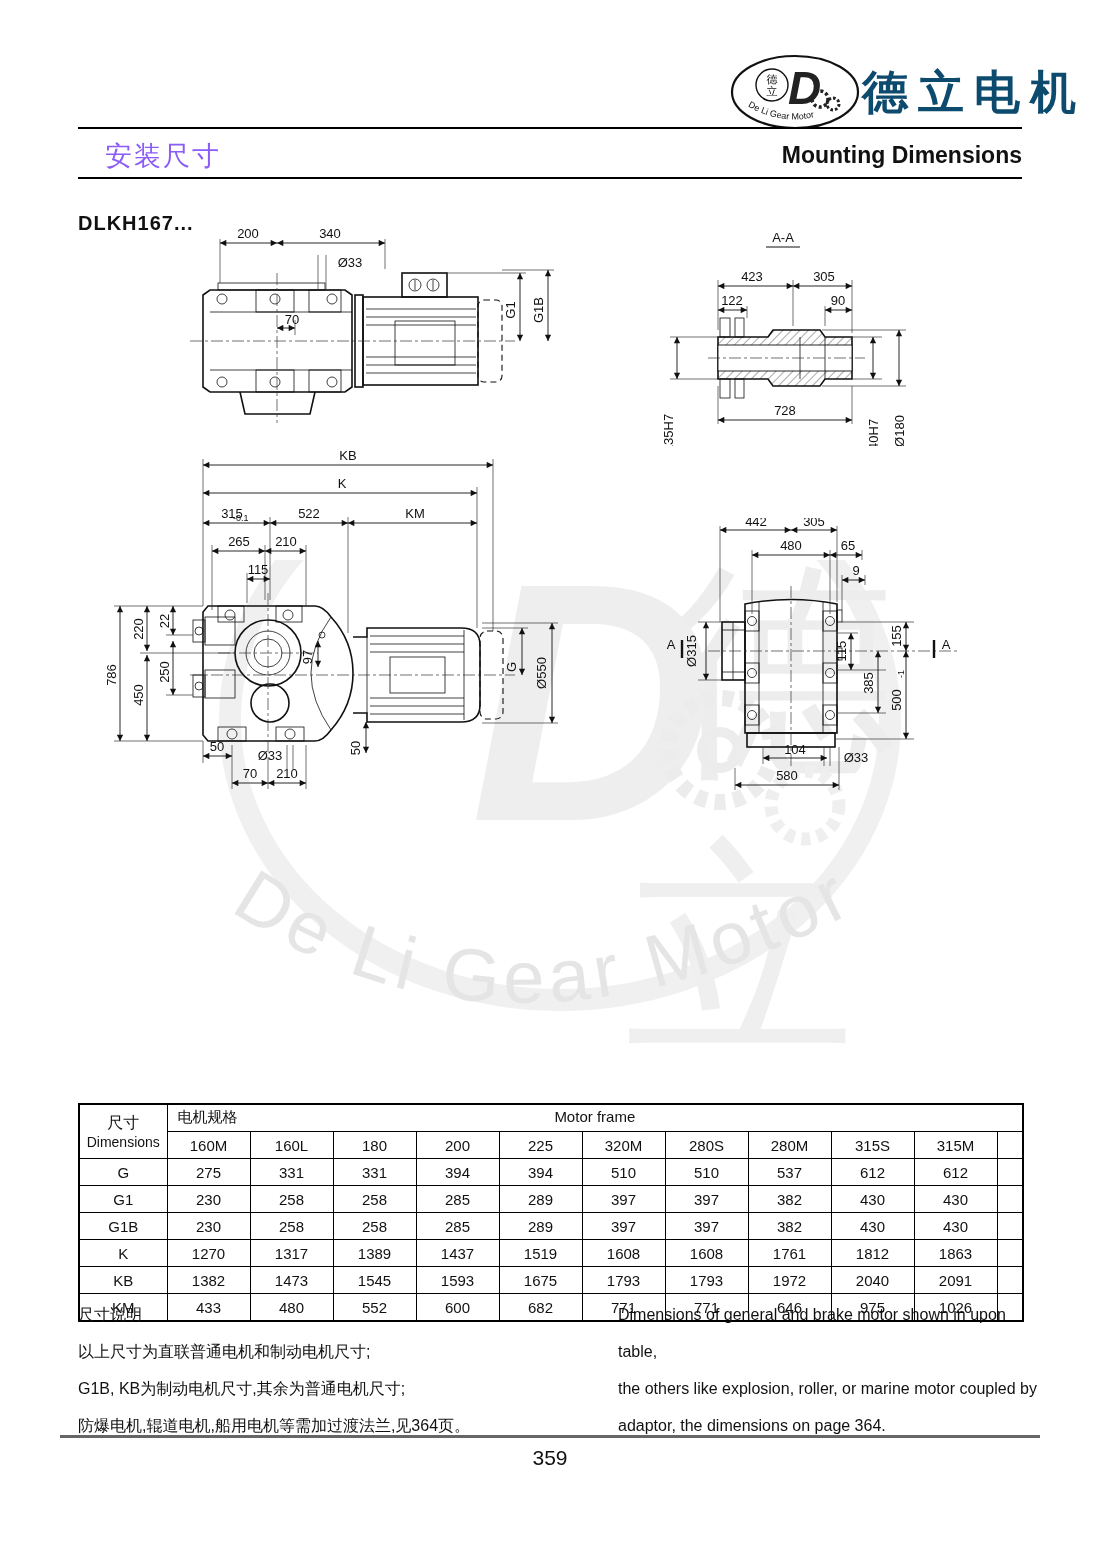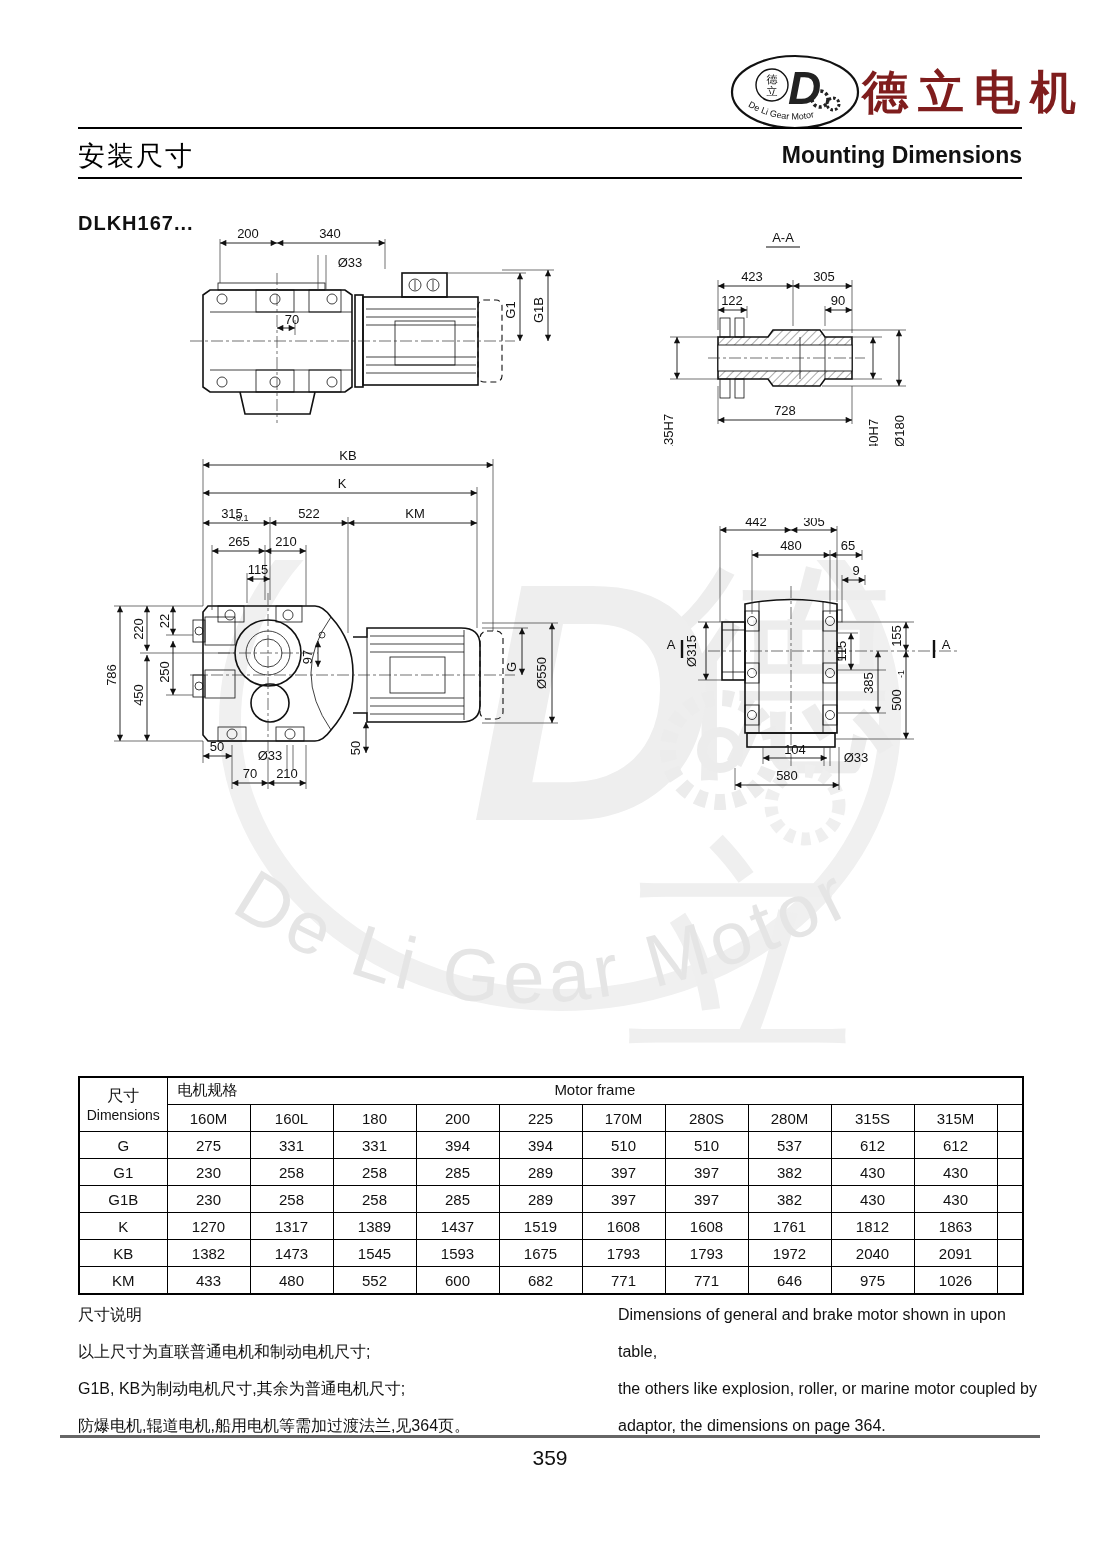--- a/index.html
+++ b/index.html
@@ -1,38 +1,38 @@
 <!DOCTYPE html>
 <html><head>
 <meta charset="utf-8">
 <style>
   html,body{margin:0;padding:0;background:#fff;}
   body{width:1100px;height:1555px;position:relative;font-family:"Liberation Sans",sans-serif;color:#111;}
   .page{position:absolute;inset:0;overflow:hidden;}
   .abs{position:absolute;}
   
-  .brand{font-family:"DejaVu Serif",serif;font-weight:bold;font-size:46px;letter-spacing:10px;color:#7f1d1d;}
+  .brand{font-family:"DejaVu Serif",serif;font-weight:bold;font-size:46px;letter-spacing:10px;color:#0c4a6e;}
   .rule{position:absolute;left:78px;width:944px;height:2px;background:#000;}
-  .title-cn{font-size:27px;color:#000000;letter-spacing:2px;}
+  .title-cn{font-size:27px;color:#8b5cf6;letter-spacing:2px;margin-left:27px;}
   .title-en{font-size:23px;font-weight:bold;}
   .model{font-size:20px;font-weight:bold;letter-spacing:1px;}
   
   svg text{font-family:"Liberation Sans",sans-serif;}
   .o{fill:none;stroke:#111;stroke-width:1.6;}
   .t{fill:none;stroke:#111;stroke-width:.8;}
   .ext{stroke:#333;stroke-width:.7;}
   .dim{stroke:#111;stroke-width:.9;}
   .cl{stroke:#333;stroke-width:.7;stroke-dasharray:12 3 3 3;fill:none;}
   .dash{fill:none;stroke:#111;stroke-width:1.1;stroke-dasharray:6 4;}
   .lb{font-size:13px;fill:#111;text-anchor:middle;}
   .lbs{font-size:9px;fill:#111;text-anchor:start;}
   
   table.dims{border-collapse:collapse;table-layout:fixed;width:944px;font-size:15px;}
   table.dims td,table.dims th{border:1px solid #000;text-align:center;padding:0;height:26px;font-weight:normal;}
-  table.dims{border:2px solid #000;}
+  table.dims{border:2px solid #000;margin-top:27px;}
   .hdrspan{position:relative;height:26px;}
   .hdrspan .cn{position:absolute;left:10px;top:3px;font-size:15px;}
   .hdrspan .en{position:absolute;left:0;right:0;top:3px;text-align:center;font-size:15px;}
   .fr{font-weight:bold;}
   .lab{font-weight:bold;}
   
   .note{font-size:16px;line-height:37px;color:#111;}
   .note .hd{font-weight:normal;}
   .att .hd{font-weight:bold;font-size:16px;}
   .footline{position:absolute;left:60px;width:980px;height:3px;background:#666;}
@@ -406,21 +406,21 @@
             <span class="en">Motor frame</span>
           </div>
         </td>
       </tr>
       <tr>
         <td class="fr">160M</td>
         <td class="fr">160L</td>
         <td class="fr">180</td>
         <td class="fr">200</td>
         <td class="fr">225</td>
-        <td class="fr">170M</td>
+        <td class="fr">320M</td>
         <td class="fr">280S</td>
         <td class="fr">280M</td>
         <td class="fr">315S</td>
         <td class="fr">315M</td>
         <td></td>
       </tr>
       <tr>
         <td class="lab">G</td>
         <td>275</td>
         <td>331</td>

